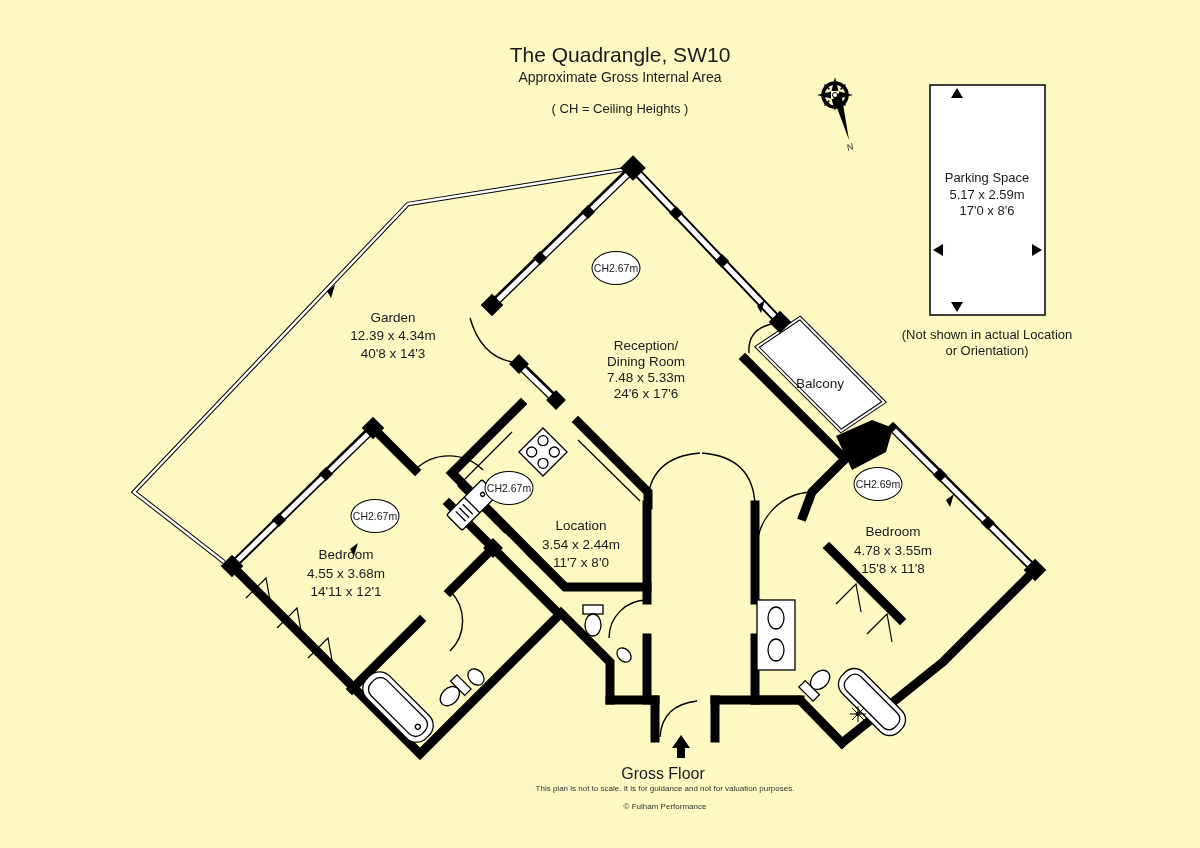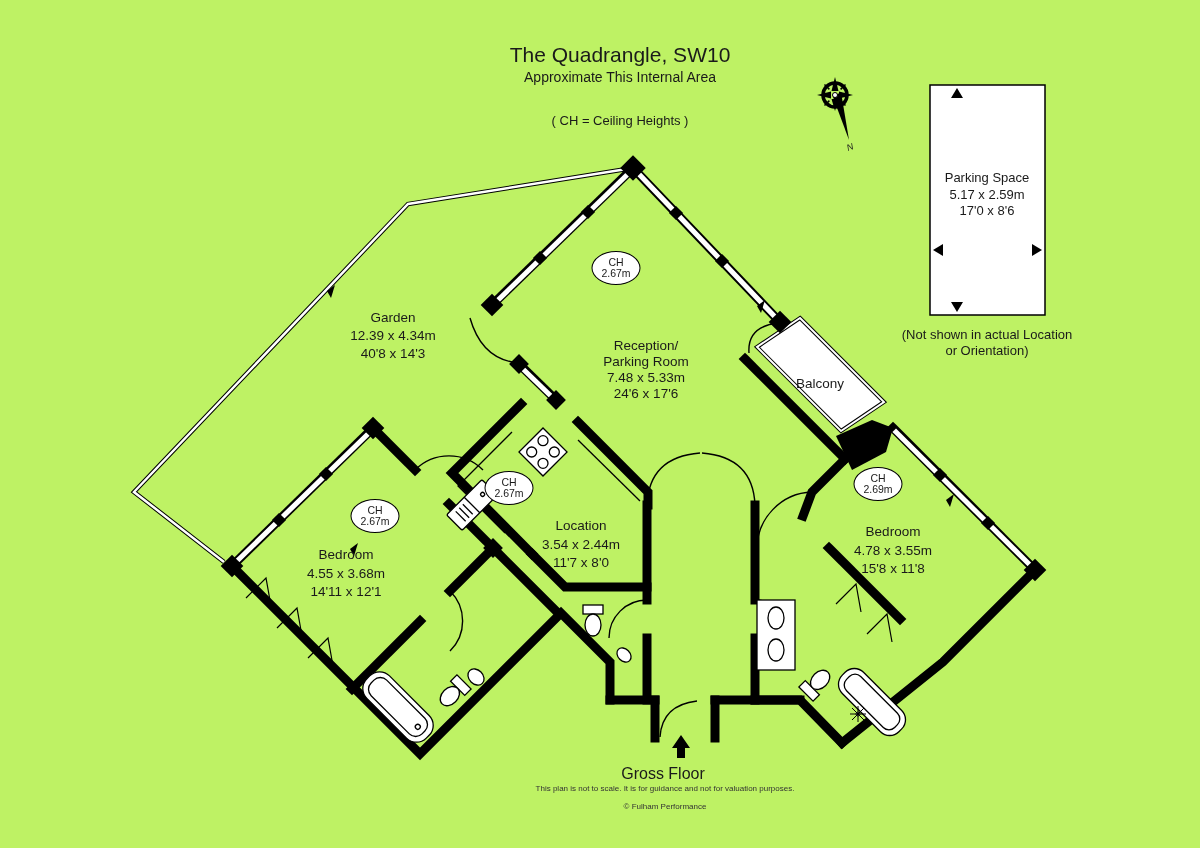--- a/index.html
+++ b/index.html
@@ -1,30 +1,30 @@
 <!DOCTYPE html>
 <html><head>
 <meta charset="utf-8">
 <style>
   html,body{margin:0;padding:0;background:#fff;}
-  #page{position:relative;width:1200px;height:848px;background:#bef264;overflow:hidden;
+  #page{position:relative;width:1200px;height:848px;background:#fef9c3;overflow:hidden;
         font-family:"Liberation Sans", sans-serif;color:#1a1a1a;}
   #plan-svg{position:absolute;left:0;top:0;}
   .lbl{position:absolute;transform:translate(-50%,-50%);white-space:nowrap;text-align:center;}
   .t-title{font-size:21px;}
   .t-sub{font-size:14px;}
   .t-area{font-size:20px;}
   .t-note{font-size:13px;}
   .t-room{font-size:13.5px;text-align:right;}
   .t-small{font-size:13px;text-align:right;}
   .t-ground{font-size:16px;}
   .t-foot{font-size:8px;color:#333;}
   .t-n{font-size:9px;font-style:italic;transform:translate(-50%,-50%) rotate(-20deg);}
   .ch-ellipse{position:absolute;transform:translate(-50%,-50%);width:47px;height:32px;
-      border:1.5px solid #000;border-radius:50%;display:flex;flex-direction:column;
+      border:1.5px solid #000;border-radius:50%;display:flex;flex-direction:row;
       align-items:center;justify-content:center;font-size:10.5px;line-height:11px;background:#fff;}
 </style>
 </head>
 <body>
 
 <div id="page">
 
   <svg id="plan-svg" width="1200" height="848" viewBox="0 0 1200 848">
 
     <g>
@@ -220,37 +220,37 @@
           <line x1="-5.6" y1="-5.6" x2="-10.5" y2="-10.5"></line>
         <line x1="5.6" y1="5.6" x2="10.5" y2="10.5"></line>
           <line x1="-5.6" y1="5.6" x2="-10.5" y2="10.5"></line>
       </g>
       <polygon points="-2,2 6,-3 14,45" fill="#000"></polygon>
       <circle r="2.5" fill="#fff" stroke="#000" stroke-width="1"></circle>
     </g>
   </svg>
 
   <div class="lbl t-title" style="left:620px;top:55px">The Quadrangle, SW10</div>
-  <div class="lbl t-sub" style="left:620px;top:77px">Approximate This Internal Area</div>
-  <div class="lbl t-note" style="left:620px;top:120px">( CH = Ceiling Heights )</div>
+  <div class="lbl t-sub" style="left:620px;top:77px">Approximate Gross Internal Area</div>
+  <div class="lbl t-note" style="left:620px;top:108px">( CH = Ceiling Heights )</div>
 
   <div class="lbl t-n" style="left:850px;top:147px">N</div>
 
   <div class="lbl t-small" style="left:987px;top:177px">Parking Space</div>
   <div class="lbl t-small" style="left:987px;top:194px">5.17 x 2.59m</div>
   <div class="lbl t-small" style="left:987px;top:210px">17'0 x 8'6</div>
   <div class="lbl t-small" style="left:987px;top:334px">(Not shown in actual Location</div>
   <div class="lbl t-small" style="left:987px;top:350px">or Orientation)</div>
 
   <div class="lbl t-room" style="left:393px;top:317px">Garden</div>
   <div class="lbl t-room" style="left:393px;top:335px">12.39 x 4.34m</div>
   <div class="lbl t-room" style="left:393px;top:353px">40'8 x 14'3</div>
 
   <div class="lbl t-room" style="left:646px;top:345px">Reception/</div>
-  <div class="lbl t-room" style="left:646px;top:361px">Parking Room</div>
+  <div class="lbl t-room" style="left:646px;top:361px">Dining Room</div>
   <div class="lbl t-room" style="left:646px;top:377px">7.48 x 5.33m</div>
   <div class="lbl t-room" style="left:646px;top:393px">24'6 x 17'6</div>
 
   <div class="lbl t-room" style="left:820px;top:383px">Balcony</div>
 
   <div class="lbl t-room" style="left:581px;top:525px">Location</div>
   <div class="lbl t-room" style="left:581px;top:544px">3.54 x 2.44m</div>
   <div class="lbl t-room" style="left:581px;top:562px">11'7 x 8'0</div>
 
   <div class="lbl t-room" style="left:346px;top:554px">Bedroom</div>

